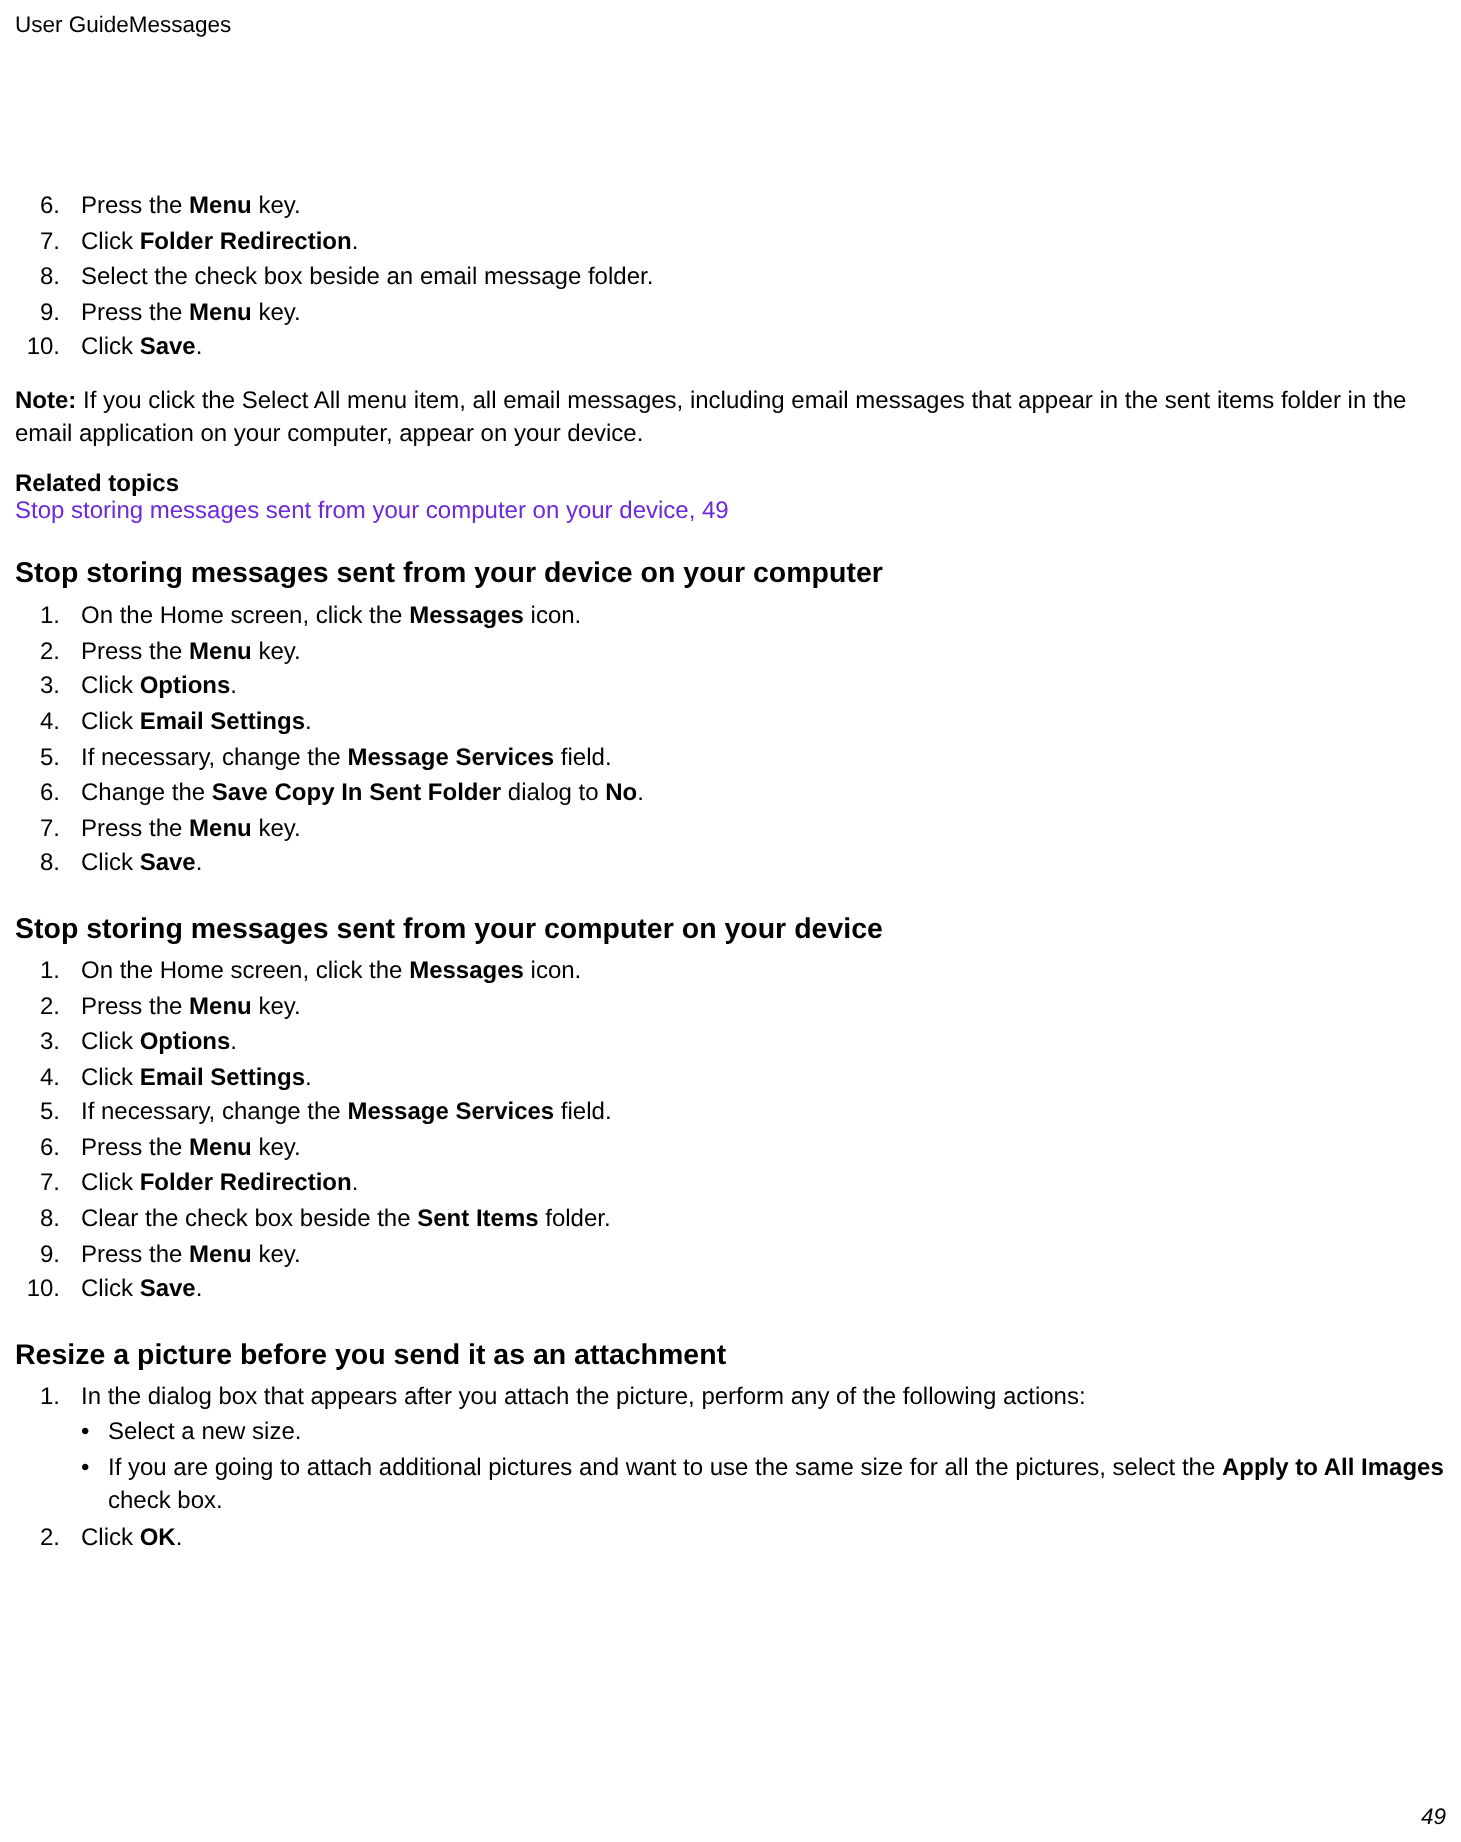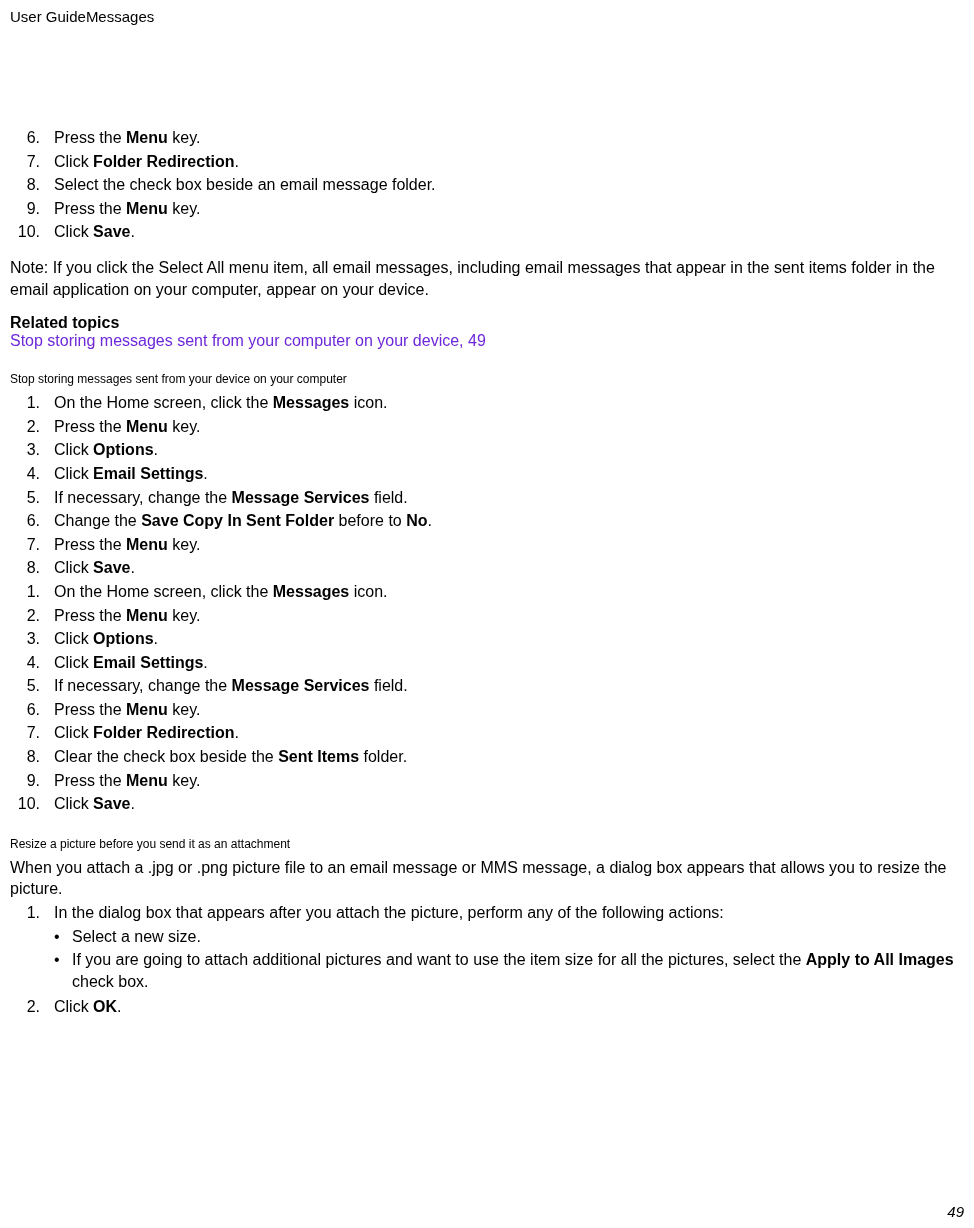--- a/index.html
+++ b/index.html
@@ -36,33 +36,33 @@
       padding-right: 0;
     }
     ol.numbered > li .txt {
       padding-left: 14px;
       flex: 1;
     }
     .note {
       margin: 14px 0 14px 0;
       line-height: 1.35;
     }
-    .note-label { font-weight: 400; }
+    .note-label { font-weight: 700; }
     .related-heading {
       font-weight: 700;
       margin-top: 8px;
     }
     .link {
       color: #6d28d9;
       margin-bottom: 22px;
       display: block;
     }
     h2 {
-      font-size: 12px;
-      font-weight: 400;
+      font-size: 19px;
+      font-weight: 700;
       margin: 22px 0 6px 0;
     }
     .intro {
       margin: 4px 0 0 0;
       line-height: 1.35;
     }
     ul.bullets {
       list-style: none;
       padding-left: 0;
     }
@@ -149,32 +149,33 @@
     <li>
         <span class="num">4.</span>
         <span class="txt"><span>Click </span><b>Email Settings</b><span>.</span></span>
       </li>
     <li>
         <span class="num">5.</span>
         <span class="txt"><span>If necessary, change the </span><b>Message Services</b><span> field.</span></span>
       </li>
     <li>
         <span class="num">6.</span>
-        <span class="txt"><span>Change the </span><b>Save Copy In Sent Folder</b><span> before to </span><b>No</b><span>.</span></span>
+        <span class="txt"><span>Change the </span><b>Save Copy In Sent Folder</b><span> dialog to </span><b>No</b><span>.</span></span>
       </li>
     <li>
         <span class="num">7.</span>
         <span class="txt"><span>Press the </span><b>Menu</b><span> key.</span></span>
       </li>
     <li>
         <span class="num">8.</span>
         <span class="txt"><span>Click </span><b>Save</b><span>.</span></span>
       </li>
   </ol>
 
+  <h2>Stop storing messages sent from your computer on your device</h2>
   <ol class="numbered">
     <li>
         <span class="num">1.</span>
         <span class="txt"><span>On the Home screen, click the </span><b>Messages</b><span> icon.</span></span>
       </li>
     <li>
         <span class="num">2.</span>
         <span class="txt"><span>Press the </span><b>Menu</b><span> key.</span></span>
       </li>
     <li>
@@ -205,34 +206,33 @@
         <span class="num">9.</span>
         <span class="txt"><span>Press the </span><b>Menu</b><span> key.</span></span>
       </li>
     <li>
         <span class="num">10.</span>
         <span class="txt"><span>Click </span><b>Save</b><span>.</span></span>
       </li>
   </ol>
 
   <h2>Resize a picture before you send it as an attachment</h2>
-  <p class="intro">When you attach a .jpg or .png picture file to an email message or MMS message, a dialog box appears that allows you to resize the picture.</p>
   <ol class="numbered">
     <li>
       <span class="num">1.</span>
       <span class="txt">
         <span>In the dialog box that appears after you attach the picture, perform any of the following actions:</span>
         <ul class="bullets nested">
           <li>
               <span class="dot">•</span>
               <span class="btxt">Select a new size.</span>
             </li>
           <li>
               <span class="dot">•</span>
-              <span class="btxt"><span>If you are going to attach additional pictures and want to use the item size for all the pictures, select the </span><b>Apply to All Images</b><span> check box.</span></span>
+              <span class="btxt"><span>If you are going to attach additional pictures and want to use the same size for all the pictures, select the </span><b>Apply to All Images</b><span> check box.</span></span>
             </li>
         </ul>
       </span>
     </li>
     <li>
       <span class="num">2.</span>
       <span class="txt"><span>Click </span><b>OK</b><span>.</span></span>
     </li>
   </ol>
 

